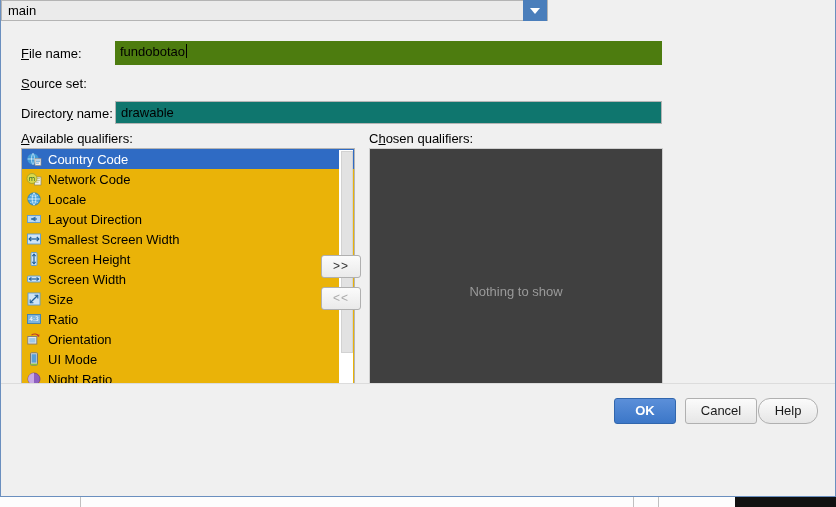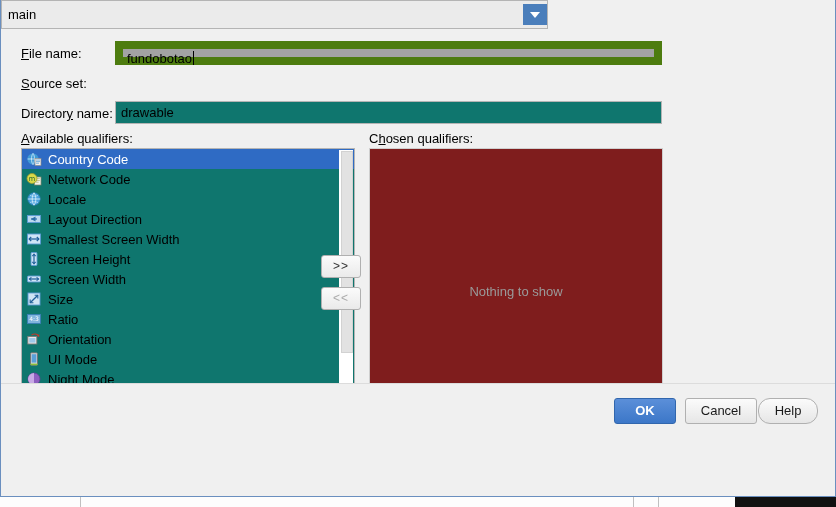--- a/index.html
+++ b/index.html
@@ -115,38 +115,38 @@
     padding: 0 5px;
     font-size: 13px;
     font-family: "Liberation Sans", sans-serif;
     background: #0f766e;
     border: 1px solid #b4b4b4;
     color: #000;
   }
   #filename-field {
     left: 114px; top: 41px;
     width: 547px;
-    border: 8px solid #4d7c0f;
-    background: #a3a3a3;
+    border: 1px solid #4d7c0f;
+    background: #4d7c0f;
     padding-left: 4px;
     height: 24px;
     line-height: 20px;
   }
   #filename-field .caret {
     display: inline-block;
     width: 1px;
     height: 14px;
     background: #000;
     vertical-align: -2px;
     margin-left: 1px;
   }
   #sourceset-combo {
     left: 114px; top: 71px;
     width: 547px;
-    height: 29px;
+    height: 21px;
     box-sizing: border-box;
     border: 1px solid #b4b4b4;
     background: #ebebeb;
     display: flex;
     align-items: center;
   }
   #sourceset-combo .combo-value {
     flex: 1;
     padding-left: 6px;
     font-size: 13px;
@@ -179,21 +179,21 @@
     color: #000;
   }
   #available-label { left: 20px; top: 131px; }
   #chosen-label { left: 368px; top: 131px; }
 
   #available-list {
     position: absolute;
     left: 20px; top: 148px;
     width: 334px; height: 286px;
     box-sizing: border-box;
-    background: #0f766e;
+    background: #eab308;
     border: 1px solid #b4b4b4;
     overflow: hidden;
   }
   .q-item {
     height: 20px;
     display: flex;
     align-items: center;
     padding-left: 4px;
     font-size: 13px;
     color: #000;
@@ -227,21 +227,21 @@
     height: 200px;
     background: #e2e2e2;
     border: 1px solid #d2d2d2;
   }
 
   #chosen-list {
     position: absolute;
     left: 368px; top: 148px;
     width: 294px; height: 286px;
     box-sizing: border-box;
-    background: #7f1d1d;
+    background: #404040;
     border: 1px solid #cfcfcf;
     display: flex;
     align-items: center;
     justify-content: center;
   }
   #chosen-empty {
     color: #9a9a9a;
     font-size: 13px;
   }
 
@@ -421,21 +421,21 @@
                 <rect x="5.6" y="3.2" width="4.8" height="8.4" fill="#5aa0d8"></rect>
                 <rect x="4.5" y="12.6" width="7" height="1.6" fill="#8bbf3a"></rect>
               </svg></span>
             <span class="q-label">UI Mode</span>
           </div>
           <div class="q-item">
             <span class="q-icon"><svg width="16" height="16" viewBox="0 0 16 16">
                 <circle cx="8" cy="8" r="6" fill="#8e5fc0" stroke="#6b3f99" stroke-width="0.8"></circle>
                 <path d="M8 2a6 6 0 0 0 0 12z" fill="#c9a9e6"></path>
               </svg></span>
-            <span class="q-label">Night Mode</span>
+            <span class="q-label">Night Ratio</span>
           </div>
           <div class="q-item">
             <span class="q-icon"><svg width="16" height="16" viewBox="0 0 16 16">
                 <circle cx="8" cy="8" r="6" fill="#eaeaea" stroke="#8d8d8d" stroke-width="0.9"></circle>
                 <path d="M8 3.6v8.8M3.6 8h8.8" stroke="#5b5b5b" stroke-width="0.9"></path>
                 <circle cx="8" cy="8" r="1.7" fill="#ffffff" stroke="#5b5b5b" stroke-width="0.9"></circle>
               </svg></span>
             <span class="q-label">Density</span>
           </div>
           <div class="q-item">

